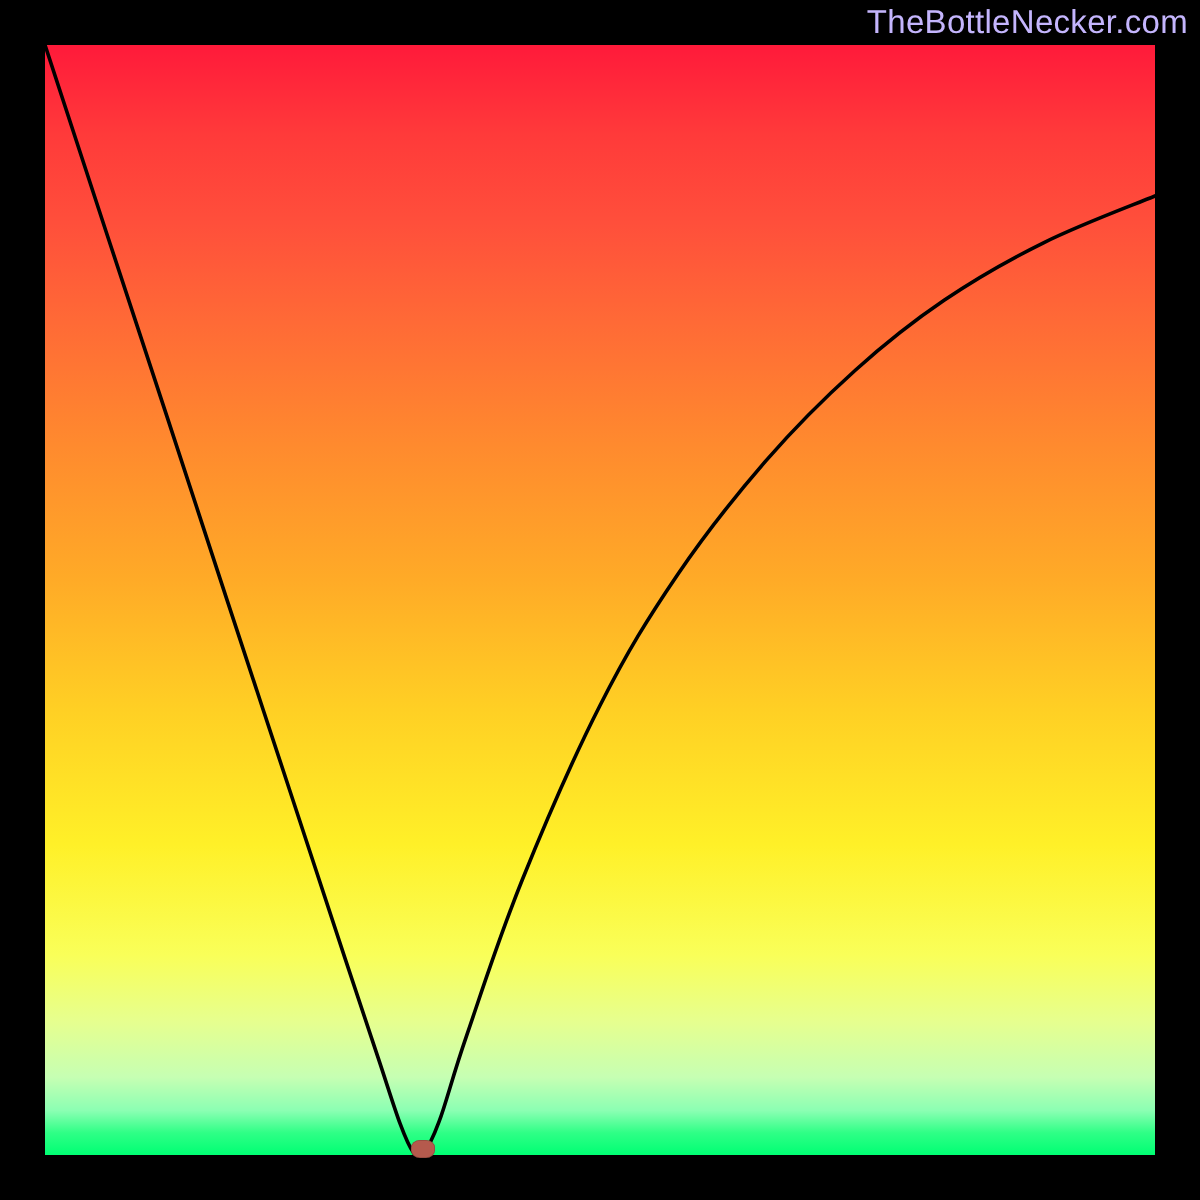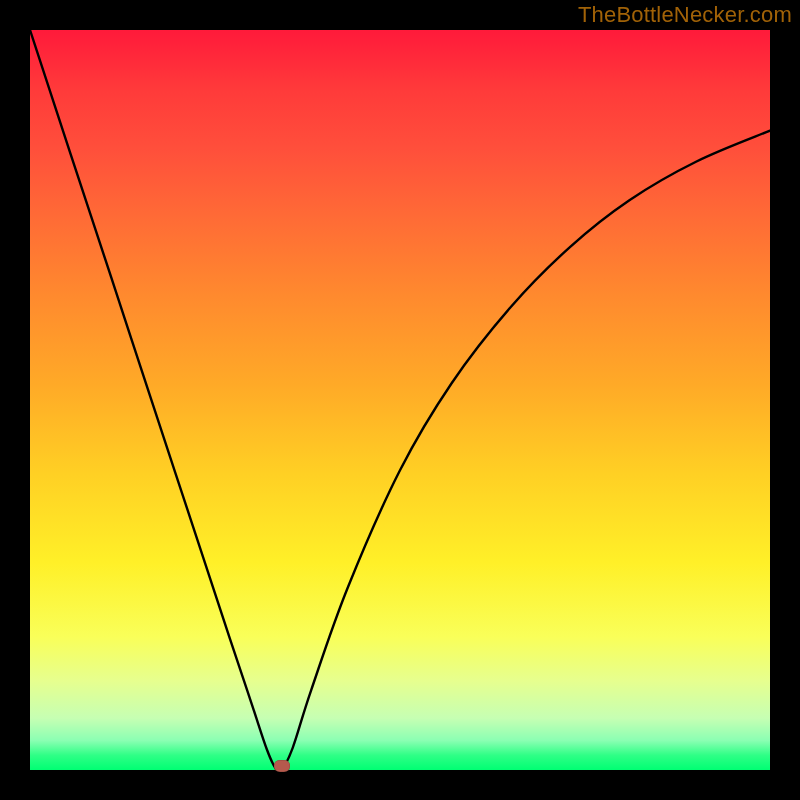--- a/index.html
+++ b/index.html
@@ -14,21 +14,21 @@
   .frame {
     position: relative;
     width: 800px;
     height: 800px;
     background: #000;
   }
   .watermark {
     position: absolute;
     top: 2px;
     right: 8px;
-    color: #a16207;
+    color: #c4b5fd;
     font-size: 22px;
     font-weight: 500;
     letter-spacing: 0.2px;
     user-select: none;
   }
   .plot-area {
     position: absolute;
     left: 30px;
     top: 30px;
     width: 740px;

